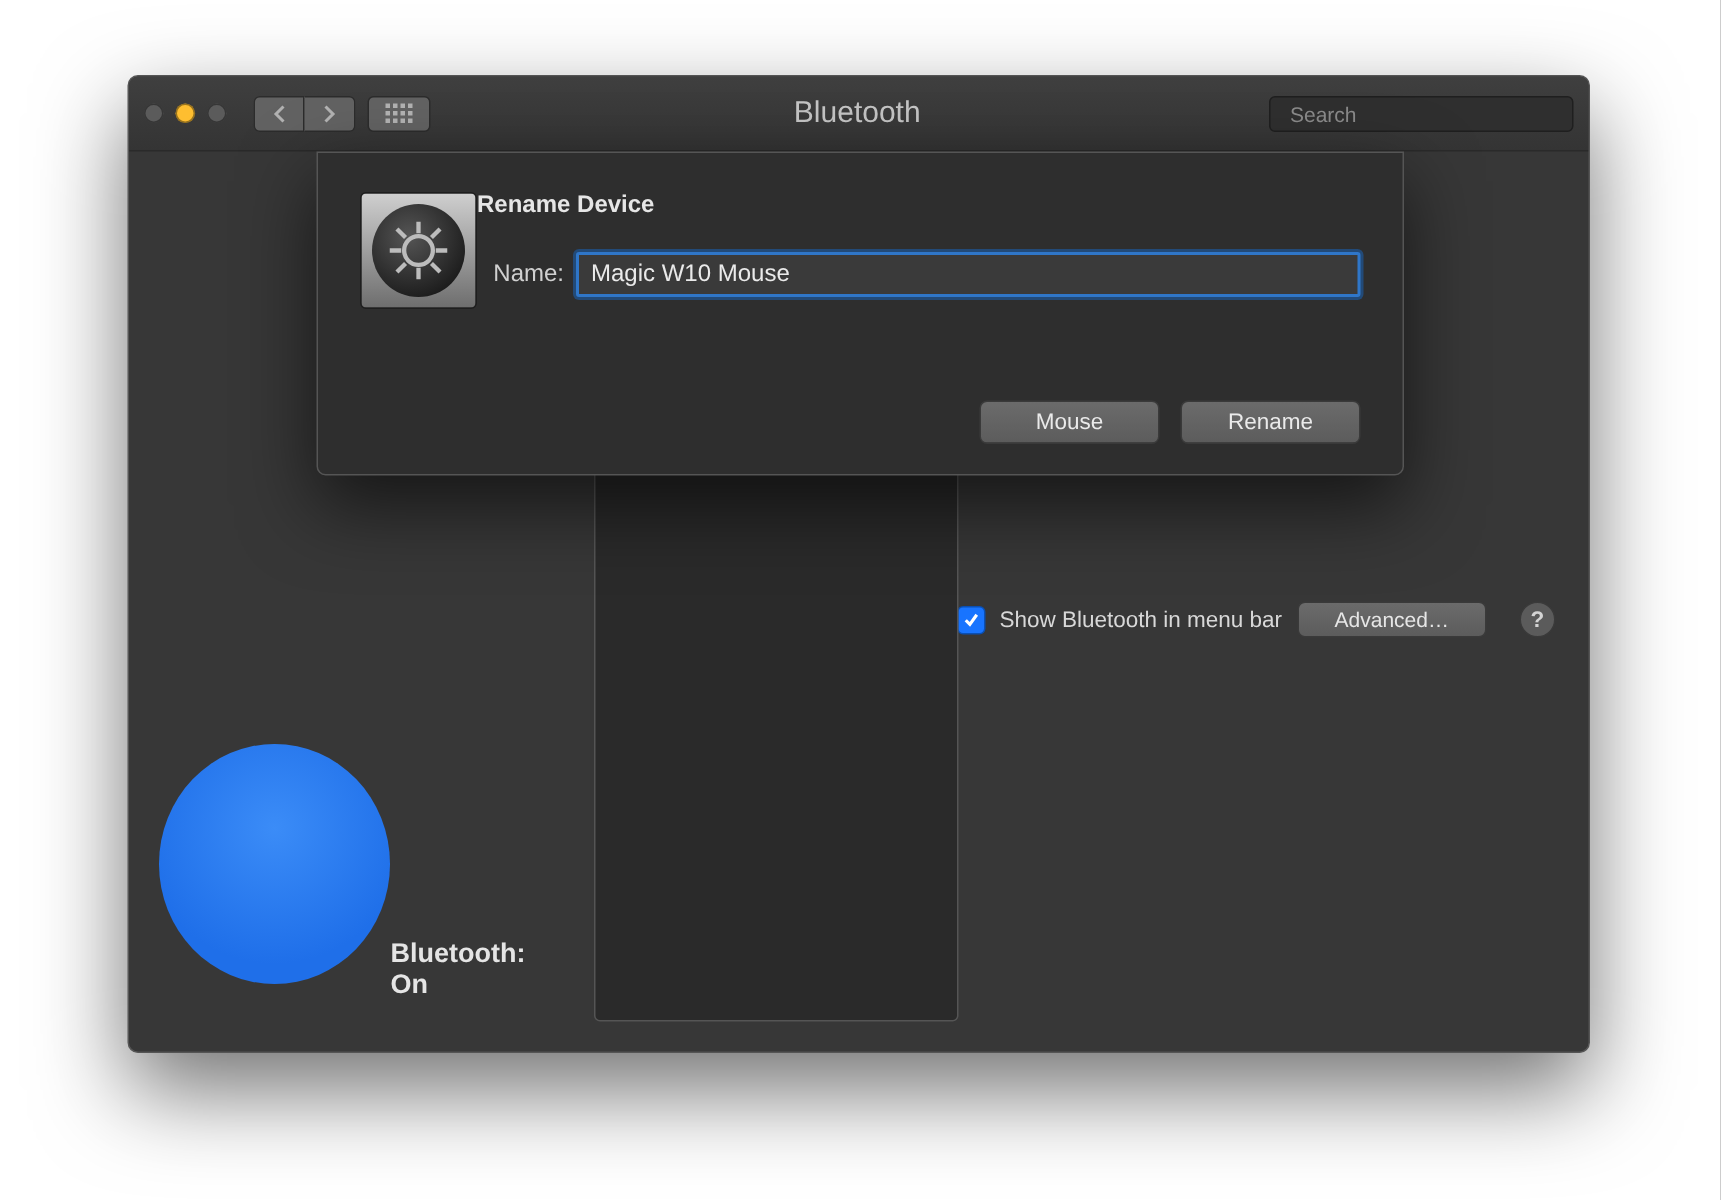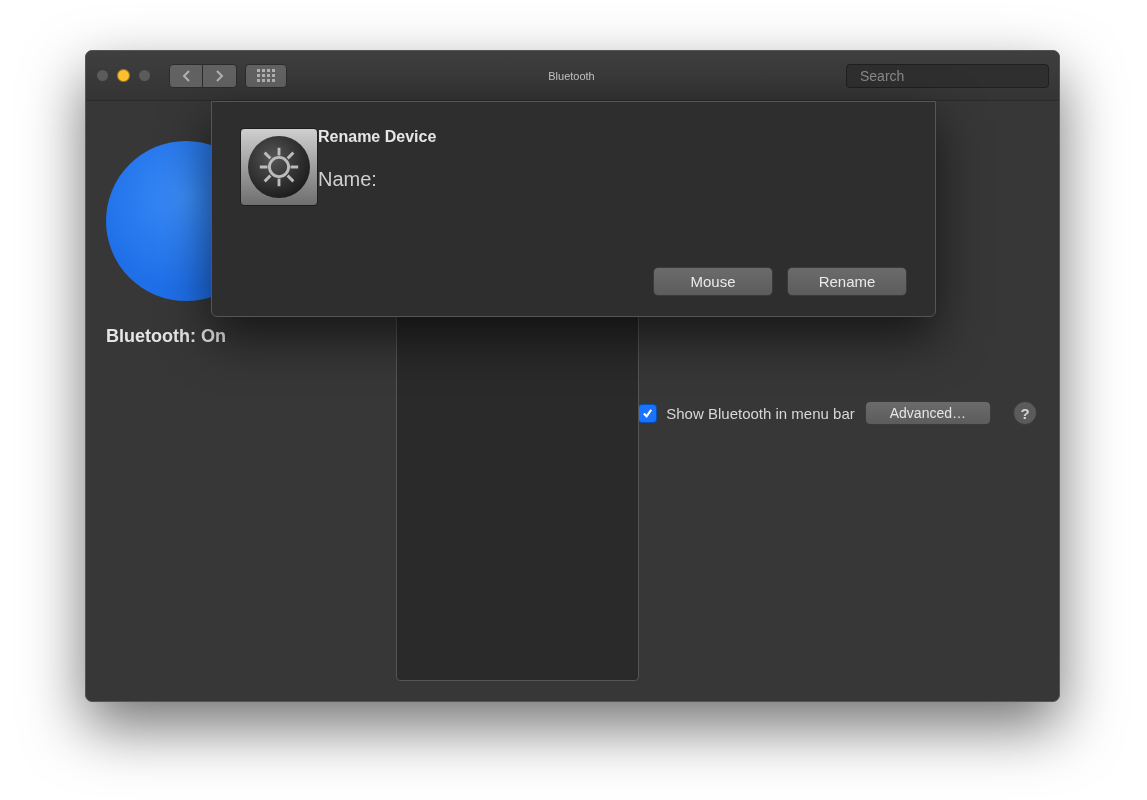--- a/index.html
+++ b/index.html
@@ -54,21 +54,21 @@
   .navpair { display:flex; border-radius:4px; overflow:hidden; margin-right:8px;}
   .navpair .segbtn{ border-radius:0; margin:0; width:34px;}
   .navpair .segbtn:first-child{border-top-left-radius:4px;border-bottom-left-radius:4px;}
   .navpair .segbtn:last-child{border-top-right-radius:4px;border-bottom-right-radius:4px;border-left:none;}
   .gridbtn { width:42px; margin-right: 10px;}
   .gridicon {
     display:grid; grid-template-columns:repeat(4,3px); grid-auto-rows:3px;
     gap:2px;
   }
   .gridicon span{ background:#b2b2b2;}
-  .title { flex: 1; text-align: center; font-size: 11px; color:#c4c4c4; font-weight:500; }
+  .title { flex: 1; text-align: center; font-size: 20px; color:#c4c4c4; font-weight:500; }
   .searchwrap {
     width: 203px; height: 24px;
     background:#2f2f2f;
     border-radius:4px;
     border:1px solid #1f1f1f;
     display:flex; align-items:center;
     padding:0 7px; gap:6px;
     color:#8a8a8a;
   }
   .searchwrap input{
@@ -76,22 +76,22 @@
     color:#c9c9c9; font-size:14px;
   }
   .searchwrap input::placeholder{ color:#8a8a8a;}
   
   .content {
     display:flex;
     height: calc(100% - 50px);
   }
   .sidebar {
     width: 310px;
-    display:flex; flex-direction:column;
-    align-items:flex-start;
+    display:flex; flex-direction:row;
+    align-items:flex-end;
     padding: 40px 20px 20px;
   }
   .bt-circle {
     width: 160px; height:160px;
     border-radius:50%;
     background: radial-gradient(circle at 50% 35%, #3b8cf7 0%, #1f6fe9 70%);
     margin-bottom: 25px;
   }
   .bt-status{
     font-size:18px; color:#e5e5e5; font-weight:600; margin-bottom:14px;
@@ -192,21 +192,21 @@
   }
   .gearbox .inner{
     width:62px;height:62px;border-radius:50%;
     background:radial-gradient(circle at 40% 35%, #555,#1a1a1a 80%);
     display:flex;align-items:center;justify-content:center;
   }
   .gearbox svg{ width:46px;height:46px; }
   .sheet-right{ flex:1; }
   .sheet-title{ font-size:16px; font-weight:700; color:#e6e6e6; margin-bottom:22px;}
   .fieldrow{ display:flex; align-items:center; gap:8px;}
-  .fieldrow label{ font-size:20px; color:#d0d0d0; width:58px; text-align:right;}
+  .fieldrow label{ font-size:16px; color:#d0d0d0; width:58px; text-align:right;}
   .fieldrow input{
     flex:1; height:30px;
     background:#3a3a3a;
     border:2px solid #2f76c8;
     box-shadow:0 0 0 2px #224a78;
     border-radius:2px;
     color:#eaeaea; font-size:16px;
     padding:0 8px; outline:none;
   }
   .sheet-buttons{
@@ -322,20 +322,21 @@
               <line x1="39" y1="9" x2="33" y2="15"></line>
               <line x1="15" y1="33" x2="9" y2="39"></line>
             </g>
           </svg>
         </div>
       </div>
       <div class="sheet-right">
         <div class="sheet-title">Rename Device</div>
         <div class="fieldrow">
           <label>Name:</label>
+          <input type="text" value="Magic W10 Mouse" style="">
         </div>
       </div>
     </div>
     <div class="sheet-buttons">
       <button class="dlgbtn">Mouse</button>
       <button class="dlgbtn">Rename</button>
     </div>
   </div>
 
 </div>

